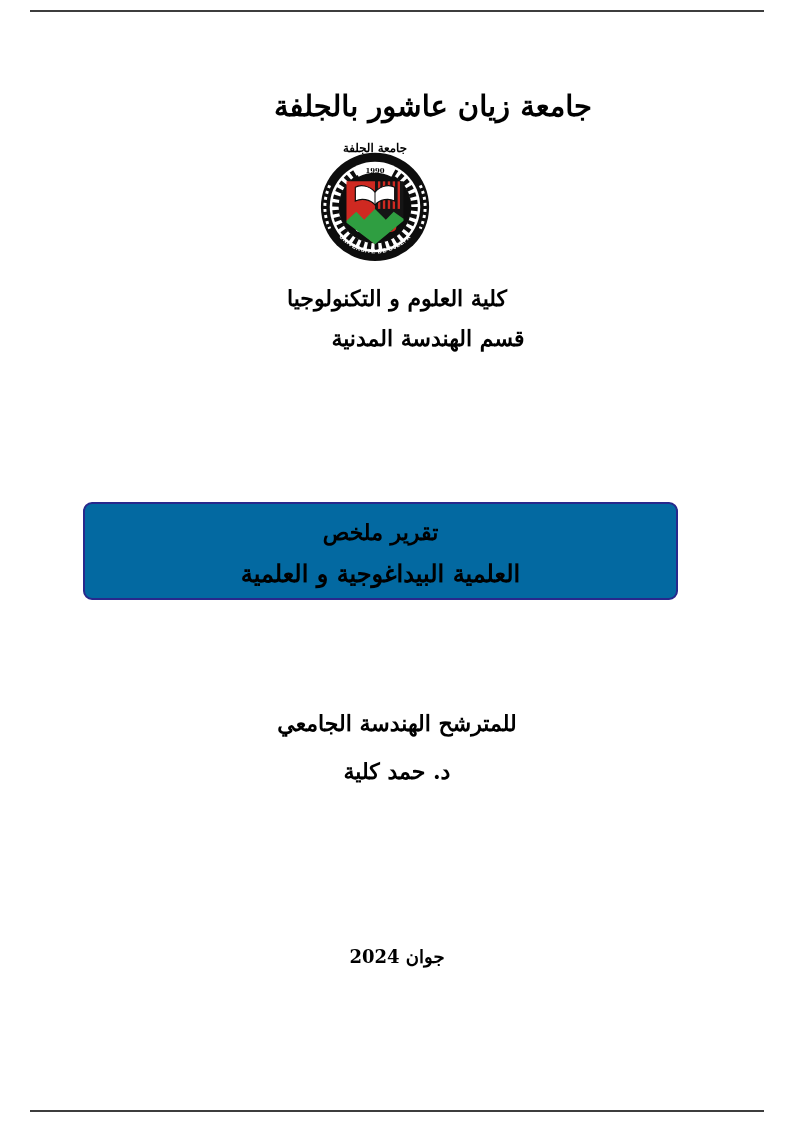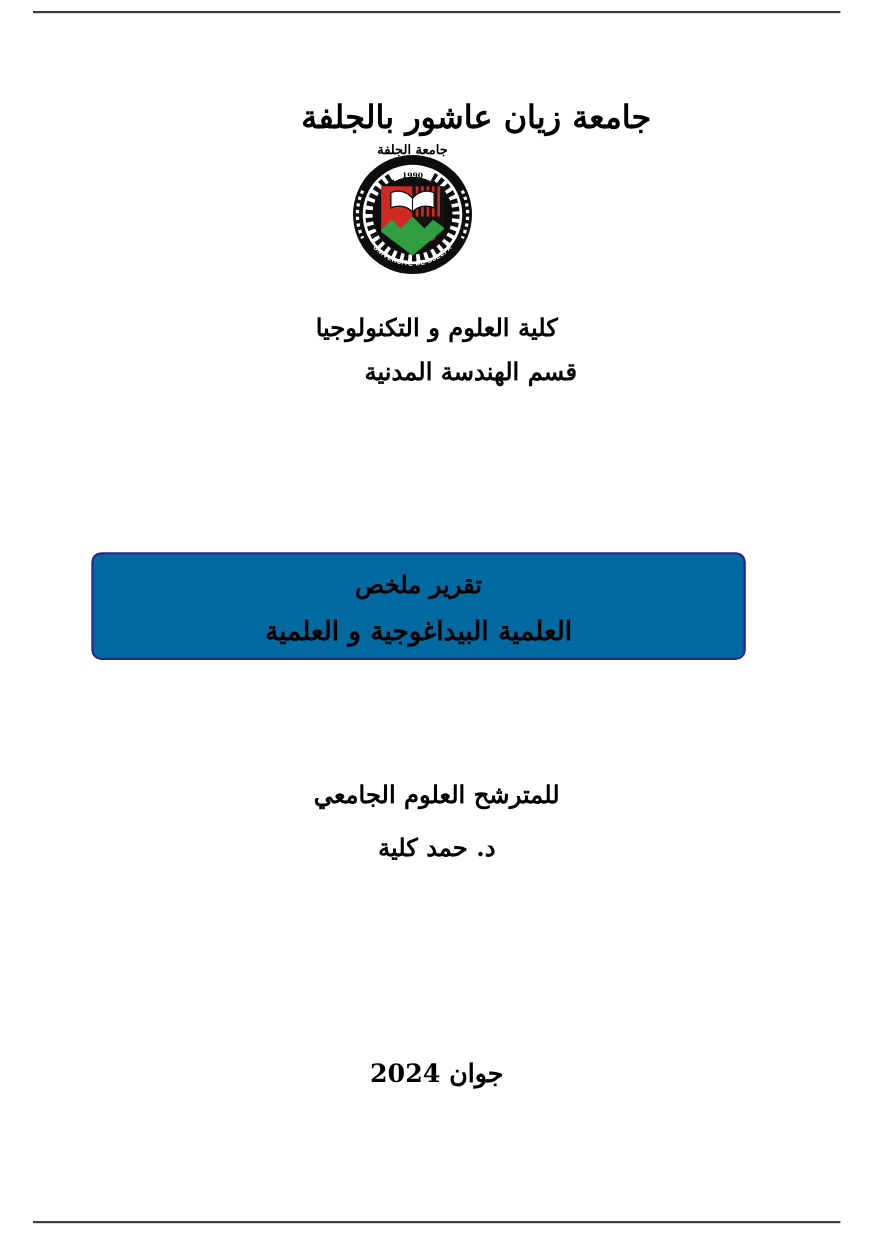--- a/index.html
+++ b/index.html
@@ -12,21 +12,21 @@
     color:#000;
   }
   .rule{position:absolute;left:30px;width:734px;height:2px;background:#3d3d3d;}
   .rule.top{top:10px;}
   .rule.bottom{top:1110px;}
   .ar{direction:rtl;text-align:center;font-weight:bold;}
   .university-name{
     position:absolute;top:84px;left:0;width:794px;
     font-size:29px;font-weight:bold;line-height:44px;padding-left:36px;
   }
-  .logo-wrap{position:absolute;top:126px;left:316px;width:118px;height:126px;}
+  .logo-wrap{position:absolute;top:138px;left:316px;width:118px;height:126px;}
   .faculty{
     position:absolute;top:281px;left:0;width:794px;
     font-size:22px;line-height:34px;
   }
   .department{
     position:absolute;top:321px;left:0;width:794px;
     font-size:22px;line-height:34px;margin-left:31px;
   }
   .title-box{
     position:absolute;top:502px;left:83px;width:595px;height:98px;
@@ -41,21 +41,21 @@
   .candidate-intro{
     position:absolute;top:706px;left:0;width:794px;
     font-size:22px;line-height:34px;
   }
   .candidate-name{
     position:absolute;top:754px;left:0;width:794px;
     font-size:22px;font-weight:bold;line-height:34px;
   }
   .report-date{
     position:absolute;top:943px;left:0;width:794px;
-    font-size:23px;line-height:28px;margin-top:20px;
+    font-size:18px;line-height:28px;
   }
 </style>
 </head>
 <body>
 
 <div class="page">
 
   <div class="rule top"></div>
 
   <div class="university-name ar">جامعة زيان عاشور بالجلفة</div>
@@ -107,21 +107,21 @@
 
   <div class="faculty ar">كلية العلوم و التكنولوجيا</div>
 
   <div class="department ar">قسم الهندسة المدنية</div>
 
   <div class="title-box">
     <div class="line1 ar">تقرير ملخص</div>
     <div class="line2 ar">العلمية البيداغوجية و العلمية</div>
   </div>
 
-  <div class="candidate-intro ar">للمترشح العلوم الجامعي</div>
+  <div class="candidate-intro ar">للمترشح الهندسة الجامعي</div>
 
   <div class="candidate-name ar">د. حمد كلية</div>
 
   <div class="report-date ar">جوان 2024</div>
 
   <div class="rule bottom"></div>
 
 </div>
 
 </body></html>

